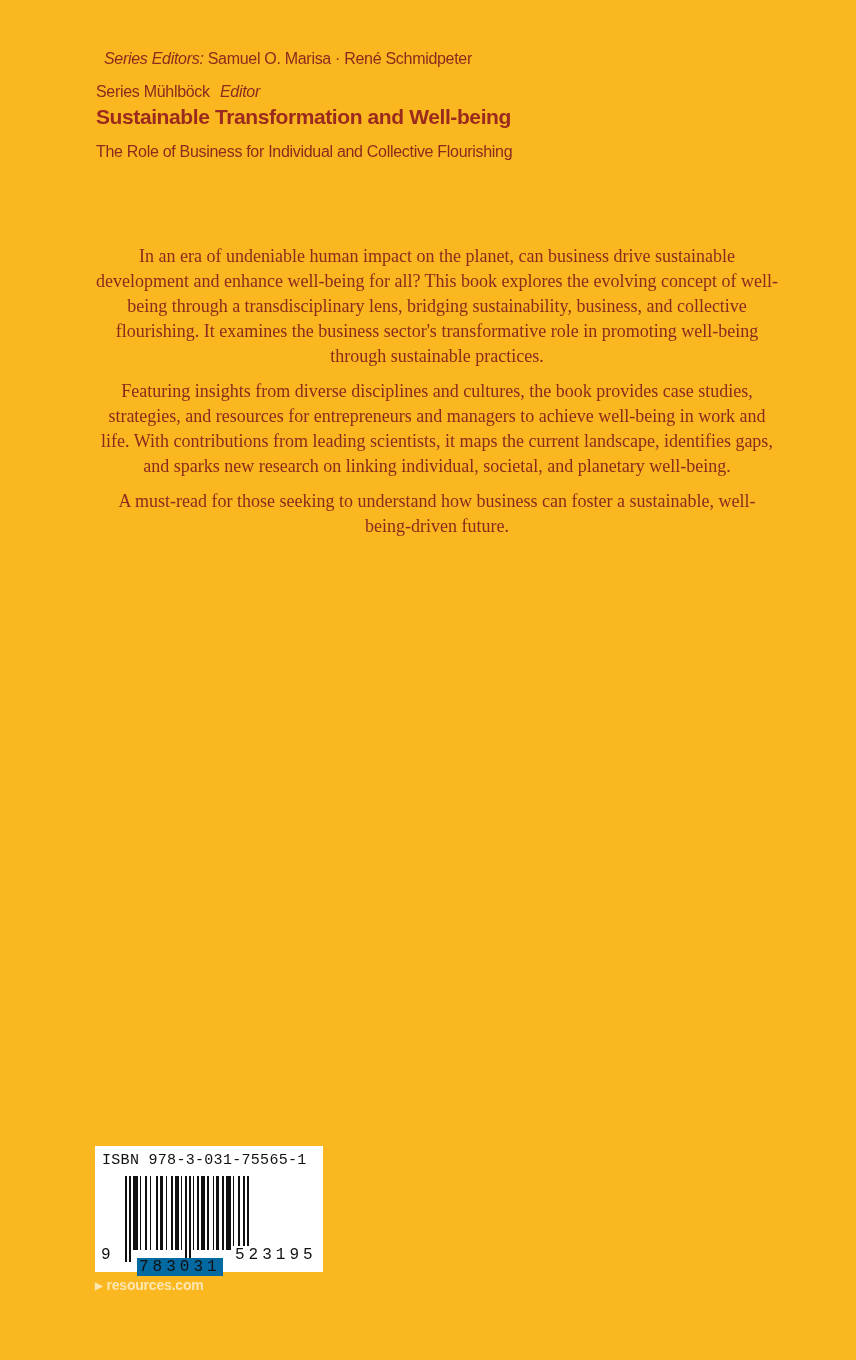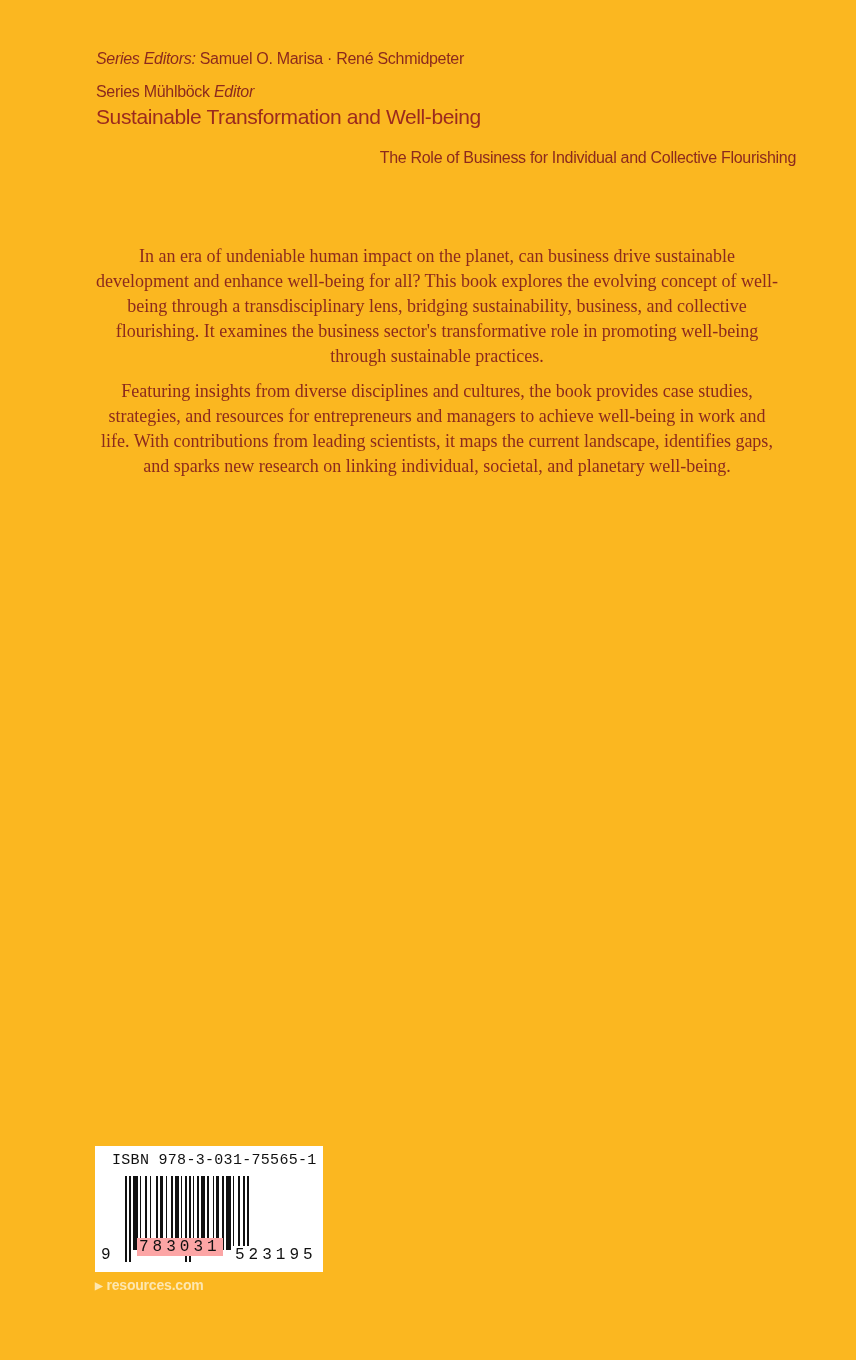--- a/index.html
+++ b/index.html
@@ -5,38 +5,38 @@
   html, body { margin: 0; padding: 0; }
   body {
     width: 856px; height: 1360px; overflow: hidden;
     background: #fbb720;
     position: relative;
     font-family: "Liberation Sans", sans-serif;
   }
   .header { position: absolute; left: 96px; top: 48px; width: 700px; color: #9b2a1e; }
   .series-title { font-family: "Liberation Sans", sans-serif; font-weight: bold; font-size: 16px; letter-spacing: -0.3px; line-height: 22px; color: #9b2a1e; }
   .series-editors { font-size: 16px; line-height: 22px; letter-spacing: -0.3px; color: #8c2a1d; margin-top: 0px; }
-  .series-editors .lbl { font-style: italic; }
+  .series-editors .lbl { font-style: italic; margin-left: 8px; }
   .editor-line { margin-top: 12px; font-size: 16px; line-height: 20px; letter-spacing: -0.3px; color: #8c2a1d; }
-  .editor-line .role { font-style: italic; }
-  .book-title { font-weight: normal; font-size: 21px; line-height: 26px; letter-spacing: -0.4px; color: #9b2a1e; margin-top: 2px; }
-  .subtitle { font-size: 16px; line-height: 22px; letter-spacing: -0.3px; color: #8c2a1d; margin-top: 17px; text-align: right; }
+  .editor-line .role { font-style: italic; margin-left: 6px; }
+  .book-title { font-weight: bold; font-size: 21px; line-height: 26px; letter-spacing: -0.4px; color: #9b2a1e; margin-top: 2px; }
+  .subtitle { font-size: 16px; line-height: 22px; letter-spacing: -0.3px; color: #8c2a1d; margin-top: 11px; }
 
   .blurb { position: absolute; left: 96px; top: 244px; width: 682px; color: #8c2a1d;
     font-family: "Liberation Serif", serif; font-size: 18px; line-height: 25px; }
   .blurb p { margin: 0 0 10px 0; text-align: center; }
 
   .isbn-box { position: absolute; left: 95px; top: 1146px; width: 228px; height: 126px; background: #ffffff; }
-  .isbn-text { position: absolute; left: 17px; top: 6px; font-family: "Liberation Mono", monospace; font-size: 15px; color: #111; letter-spacing: 0.3px; white-space: nowrap; }
+  .isbn-text { position: absolute; left: 7px; top: 6px; font-family: "Liberation Mono", monospace; font-size: 15px; color: #111; letter-spacing: 0.3px; white-space: nowrap; }
   .barcode { position: absolute; left: 30px; top: 30px; width: 190px; height: 88px; display: flex; align-items: flex-start; }
   .barcode span { display: block; background: #111; height: 74px; }
   .barcode span.g { height: 86px; }
   .barcode span.s { background: transparent; }
   .bc-first { position: absolute; left: 6px; top: 100px; font-family: "Liberation Mono", monospace; font-size: 16px; color:#111; }
-  .bc-left { position: absolute; left: 42px; top: 92px; background:#fca5a5; padding: 0 2px; font-family: "Liberation Mono", monospace; font-size: 16px; color:#111; letter-spacing: 4px; }
+  .bc-left { position: absolute; left: 42px; top: 112px; background:#0369a1; padding: 0 2px; font-family: "Liberation Mono", monospace; font-size: 16px; color:#111; letter-spacing: 4px; }
   .bc-right { position: absolute; left: 138px; top: 100px; background:#fff; padding: 0 2px; font-family: "Liberation Mono", monospace; font-size: 16px; color:#111; letter-spacing: 4px; }
 
   .springer { position: absolute; left: 95px; top: 1277px; color: #fde7b0; font-weight: bold; font-size: 14px; letter-spacing: -0.2px; display: flex; align-items: center; }
   .springer .arrow { font-size: 10px; margin-right: 4px; }
 </style>
 </head>
 <body>
 
 <div class="header">
   <div class="series-editors">
@@ -47,20 +47,21 @@
     <span>Series Mühlböck</span>
     <span class="role">Editor</span>
   </div>
   <div class="book-title">Sustainable Transformation and Well-being</div>
   <div class="subtitle">The Role of Business for Individual and Collective Flourishing</div>
 </div>
 
 <div class="blurb">
   <p>In an era of undeniable human impact on the planet, can business drive sustainable development and enhance well-being for all? This book explores the evolving concept of well-being through a transdisciplinary lens, bridging sustainability, business, and collective flourishing. It examines the business sector's transformative role in promoting well-being through sustainable practices.</p>
   <p>Featuring insights from diverse disciplines and cultures, the book provides case studies, strategies, and resources for entrepreneurs and managers to achieve well-being in work and life. With contributions from leading scientists, it maps the current landscape, identifies gaps, and sparks new research on linking individual, societal, and planetary well-being.</p>
+  <p>A must-read for those seeking to understand how business can foster a sustainable, well-being-driven future.</p>
 </div>
 
 <div class="isbn-box">
   <div class="isbn-text">ISBN 978-3-031-75565-1</div>
   <div class="barcode">
     <span class="g" style="width:2px"></span>
       <span class="s" style="width:2px"></span>
       <span class="g" style="width:2px"></span>
       <span class="s" style="width:2px"></span>
     <span style="width:5px"></span>

